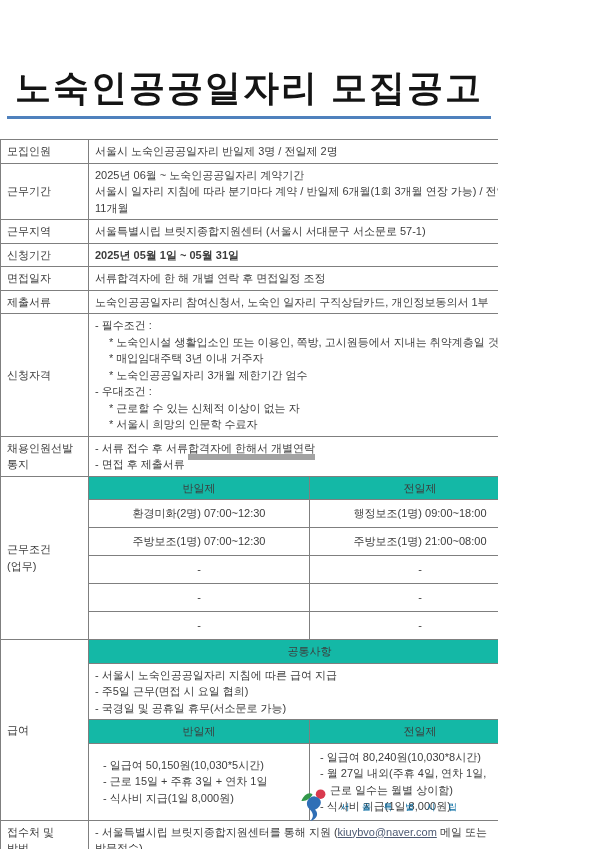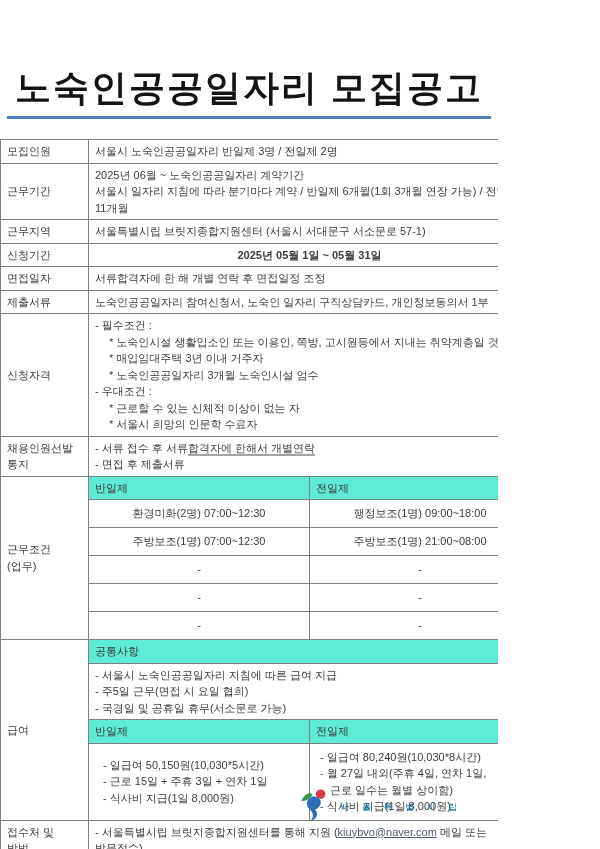--- a/index.html
+++ b/index.html
@@ -27,27 +27,27 @@
     table-layout:fixed;
   }
   table.main td {
     border:1px solid #7f7f7f;
     padding:3px 6px;
     line-height:1.5;
     vertical-align:middle;
     word-break:keep-all;
   }
   td.lbl { text-align:left; padding:3px 2px; }
-  td.hdr { background:#5eead4; text-align:left; padding:2px 4px; }
+  td.hdr { background:#14b8a6; text-align:center; padding:2px 4px; }
   td.ctr { text-align:center; height:28px; }
   td.top { vertical-align:top; }
-  .bold { font-weight:bold;text-align:center; }
+  .bold { font-weight:bold; }
   .indent1 { padding-left:14px; }
   .indent2 { padding-left:10px; }
-  .u-red { border-bottom:2px solid #a3a3a3; padding-bottom:0px; }
+  .u-red { border-bottom:6px solid #a3a3a3; padding-bottom:0px; }
   .email-link { text-decoration:underline; color:#4d5a73; }
 
   .footer {
     position:absolute; right:36px; bottom:22px;
     display:flex; align-items:center; gap:9px;
   }
   .org-text { color:#0369a1; text-align:left; }
   .org-top { font-size:9px; letter-spacing:5px; white-space:nowrap; }
   .org-bottom { font-size:13.5px; letter-spacing:0.5px; margin-top:2px; font-weight:500; white-space:nowrap; }
 </style>
@@ -100,21 +100,21 @@
       <td class="lbl">제출서류</td>
       <td colspan="2">노숙인공공일자리 참여신청서, 노숙인 일자리 구직상담카드, 개인정보동의서 1부</td>
     </tr>
 
     <tr>
       <td class="lbl">신청자격</td>
       <td colspan="2">
         <div>- 필수조건 :</div>
         <div class="indent1">* 노숙인시설 생활입소인 또는 이용인, 쪽방, 고시원등에서 지내는 취약계층일 것</div>
         <div class="indent1">* 매입임대주택 3년 이내 거주자</div>
-        <div class="indent1">* 노숙인공공일자리 3개월 노숙인시설 엄수</div>
+        <div class="indent1">* 노숙인공공일자리 3개월 제한기간 엄수</div>
         <div>- 우대조건 :</div>
         <div class="indent1">* 근로할 수 있는 신체적 이상이 없는 자</div>
         <div class="indent1">* 서울시 희망의 인문학 수료자</div>
       </td>
     </tr>
 
     <tr>
       <td class="lbl">
         <div>채용인원선발</div>
         <div>통지</div>

